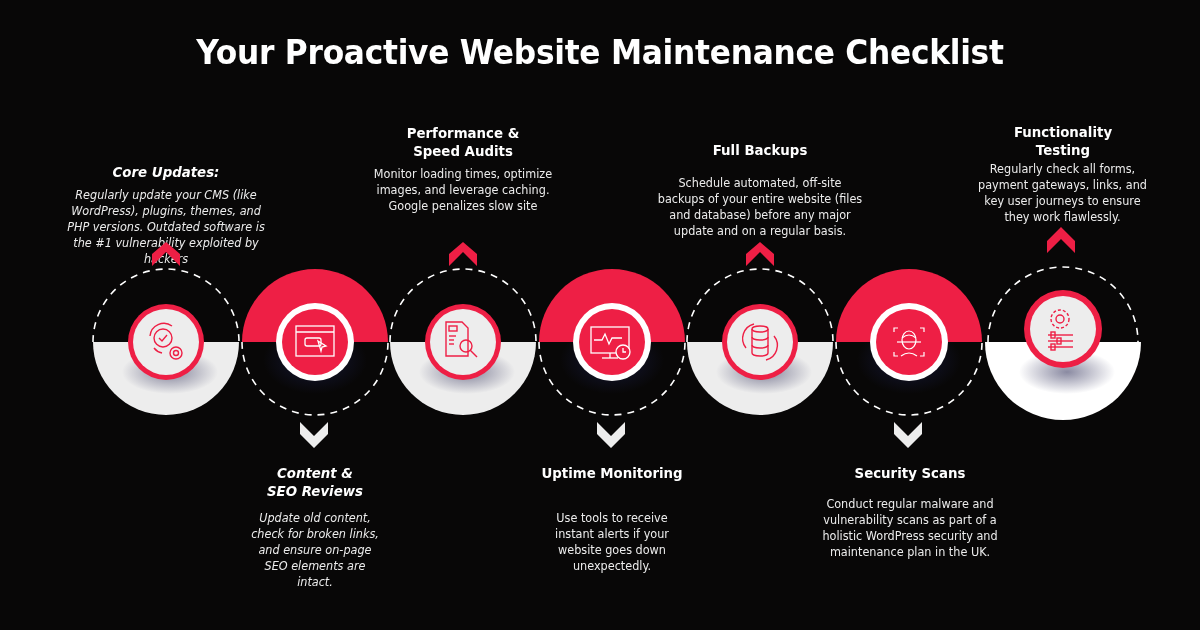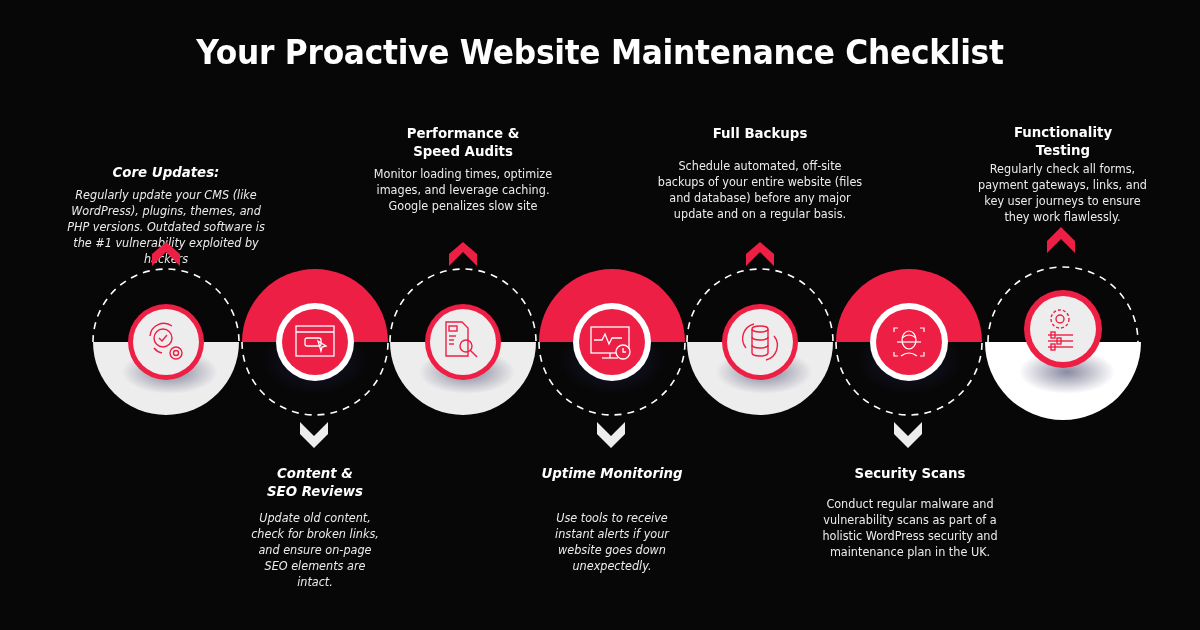--- a/index.html
+++ b/index.html
@@ -32,34 +32,34 @@
 <div class="title">Your Proactive Website Maintenance Checklist</div>
 
 <div class="block" style="left:56px; top:163px; width:220px;font-style:italic;">
   <div class="h">Core Updates:</div>
   <div class="d">Regularly update your CMS (like WordPress), plugins, themes, and PHP versions. Outdated software is the #1 vulnerability exploited by hackers</div>
 </div>
 <div class="block" style="left:363px; top:124px; width:200px;">
   <div class="h" style="width:150px;margin:0 auto;">Performance &amp; Speed Audits</div>
   <div class="d">Monitor loading times, optimize images, and leverage caching. Google penalizes slow site</div>
 </div>
-<div class="block" style="left:645px; top:124px; width:230px;">
+<div class="block" style="left:645px; top:141px; width:230px;">
   <div class="h">Full Backups</div>
   <div class="d" style="margin-top:16px;">Schedule automated, off-site backups of your entire website (files and database) before any major update and on a regular basis.</div>
 </div>
 <div class="block" style="left:965px; top:123px; width:195px;text-align:center;">
   <div class="h" style="width:110px;margin:0 auto;">Functionality Testing</div>
   <div class="d" style="margin-top:2px;">Regularly check all forms, payment gateways, links, and key user journeys to ensure they work flawlessly.</div>
 </div>
 
 <div class="block" style="left:240px; top:464px; width:150px;font-style:italic;">
   <div class="h" style="width:120px;margin:0 auto;">Content &amp; SEO Reviews</div>
   <div class="d" style="margin-top:10px;">Update old content, check for broken links, and ensure on-page SEO elements are intact.</div>
 </div>
-<div class="block" style="left:532px; top:464px; width:160px;font-style:italic;">
+<div class="block" style="left:532px; top:464px; width:160px;">
   <div class="h">Uptime Monitoring</div>
   <div class="d" style="width:130px;margin:28px auto 0;">Use tools to receive instant alerts if your website goes down unexpectedly.</div>
 </div>
 <div class="block" style="left:805px; top:464px; width:210px;">
   <div class="h">Security Scans</div>
   <div class="d" style="margin-top:14px;">Conduct regular malware and vulnerability scans as part of a holistic WordPress security and maintenance plan in the UK.</div>
 </div>
 
 <svg class="stage" width="1200" height="630" viewBox="0 0 1200 630">
   <defs>

